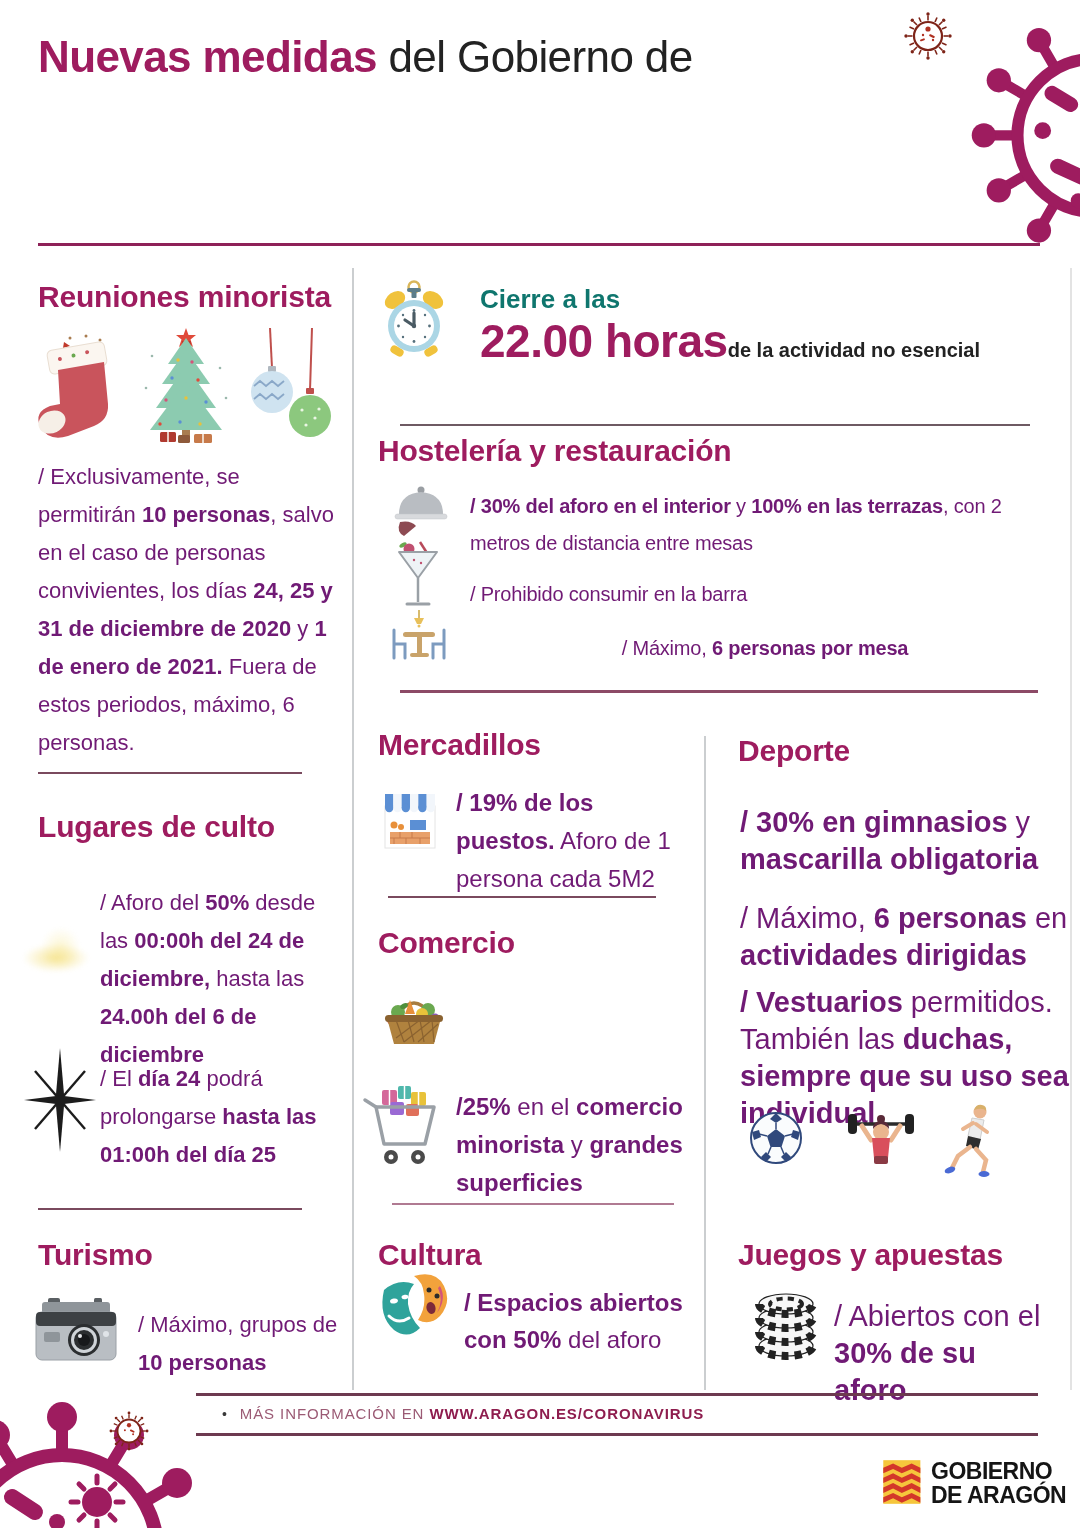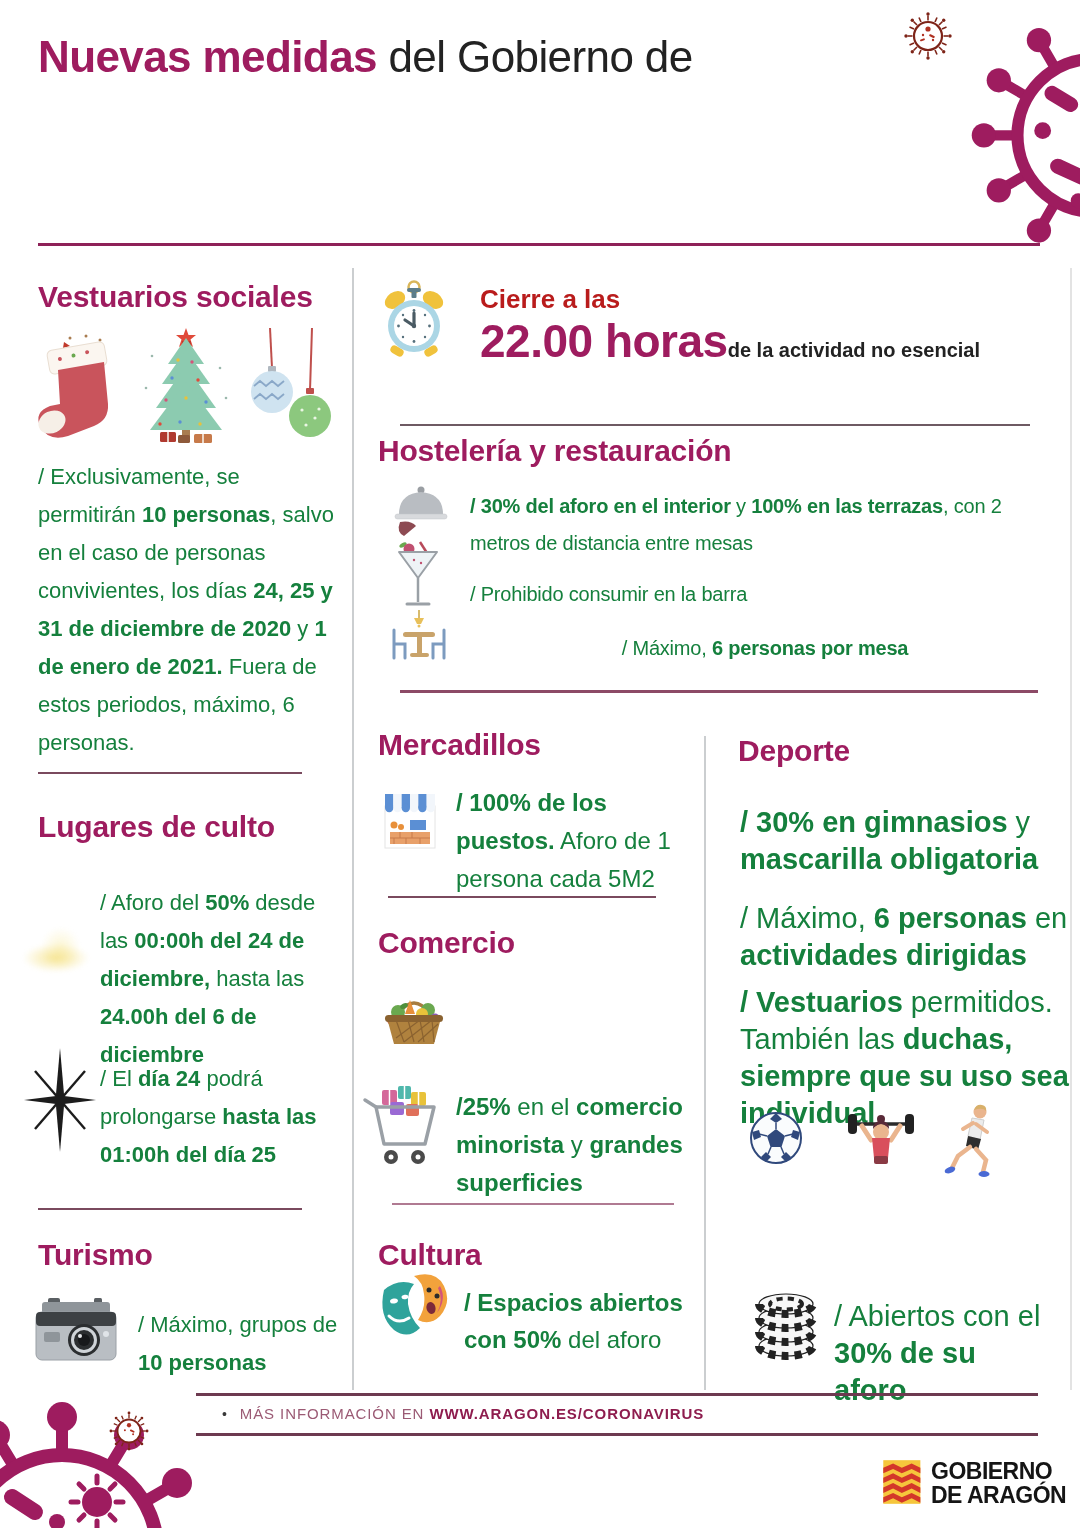--- a/index.html
+++ b/index.html
@@ -14,27 +14,27 @@
   
   .title-line{font-size:44px;line-height:54px;font-weight:400;color:#222;letter-spacing:-0.6px;white-space:nowrap;}
   .title-line .sb{color:var(--maroon);font-weight:700;}
   .alert-row{display:flex;align-items:flex-end;}
   .alert{font-size:38px;color:var(--maroon);font-weight:400;letter-spacing:-0.5px;}
   .alert-mark{font-size:22px;color:var(--maroon);vertical-align:18px;font-weight:700;}
   .order{font-size:19px;font-style:italic;font-weight:700;color:#222;margin-left:30px;padding-bottom:7px;letter-spacing:0.2px;}
   
   .sec-h{font-size:30px;font-weight:700;color:var(--maroon);letter-spacing:-0.2px;white-space:nowrap;}
   
-  .txt{color:#15803d;}
+  .txt{color:#701a75;}
   .t-left{font-size:22px;line-height:38px;}
   .t-host{font-size:20px;line-height:37px;letter-spacing:-0.2px;}
   .t-mid{font-size:24px;line-height:38px;}
   .t-dep{font-size:29px;line-height:37px;}
   
-  .cierre-prefix{font-size:26px;font-weight:700;color:#b91c1c;}
+  .cierre-prefix{font-size:26px;font-weight:700;color:#0f766e;}
   .time-row{display:flex;align-items:baseline;}
   .time-big{font-size:46px;font-weight:700;color:var(--maroon);letter-spacing:-0.5px;white-space:nowrap;}
   .time-suffix{font-size:20px;font-weight:700;color:#222;white-space:nowrap;}
   
   .hline{background:#7a4a5e;height:2px;}
   .vline{background:#cbced0;width:2px;}
   
   .foot-text{font-size:15px;letter-spacing:0.9px;white-space:nowrap;}
   .foot-bullet{color:#3a3a3a;margin-right:12px;font-size:14px;}
   .foot-label{color:#9b5a74;font-weight:400;}
@@ -146,21 +146,21 @@
         <line x1="202" y1="193" x2="197" y2="198"></line>
     </g>
   </svg>
 
   <div class="abs" style="left:38px;top:243px;width:1002px;height:3px;background:#8e2158;"></div>
 
   <div class="abs vline" style="left:352px;top:268px;height:1122px;"></div>
   <div class="abs vline" style="left:704px;top:736px;height:654px;"></div>
   <div class="abs" style="left:1070px;top:268px;width:2px;height:1122px;background:#e3e3e3;"></div>
 
-  <div class="abs sec-h" style="left:38px;top:280px;">Vestuarios sociales</div>
+  <div class="abs sec-h" style="left:38px;top:280px;">Reuniones minorista</div>
 
   <svg class="abs" style="left:30px;top:330px;" width="96" height="118" viewBox="0 0 96 118">
     <g fill="#a97c50">
         <circle cx="40" cy="8" r="1.5"></circle>
         <circle cx="56" cy="6" r="1.5"></circle>
         <circle cx="70" cy="10" r="1.5"></circle>
       </g>
     <path d="M34,12 l6,4 l-7,2 Z" fill="#c0392b"></path>
     <g transform="rotate(-10 47 28)">
       <rect x="18" y="16" width="58" height="24" rx="5" fill="#fbf6f0" stroke="#e9ded2"></rect>
@@ -351,21 +351,21 @@
     <rect x="8" y="40" width="40" height="12" fill="#e8a06a"></rect>
     <g stroke="#c77a4a" stroke-width="1">
       <line x1="8" y1="46" x2="48" y2="46"></line>
         <line x1="18" y1="40" x2="18" y2="46"></line>
         <line x1="30" y1="40" x2="30" y2="46"></line>
       <line x1="12" y1="46" x2="12" y2="52"></line>
         <line x1="24" y1="46" x2="24" y2="52"></line>
         <line x1="38" y1="46" x2="38" y2="52"></line>
     </g>
   </svg>
-  <div class="abs txt t-mid" style="left:456px;top:784px;width:240px;"><span class="sb">/ 100% de los puestos.</span><span> Aforo de 1 persona cada 5M2</span></div>
+  <div class="abs txt t-mid" style="left:456px;top:784px;width:240px;"><span class="sb">/ 19% de los puestos.</span><span> Aforo de 1 persona cada 5M2</span></div>
 
   <div class="abs hline" style="left:388px;top:896px;width:268px;"></div>
 
   <div class="abs sec-h" style="left:378px;top:926px;">Comercio</div>
 
   <svg class="abs" style="left:382px;top:984px;" width="64" height="64" viewBox="0 0 64 64">
     <path d="M16,30 Q32,8 48,30" fill="none" stroke="#a87c3e" stroke-width="3.5"></path>
     <circle cx="16" cy="28" r="7" fill="#6aa84f"></circle>
       <circle cx="46" cy="26" r="7" fill="#6aa84f"></circle>
     <ellipse cx="22" cy="22" rx="4" ry="2.5" fill="#4e8f3a" transform="rotate(-25 22 22)"></ellipse>
@@ -473,20 +473,21 @@
     </g>
     <path d="M28,34 L41,37 L38,48 L26,44 Z" fill="#2e2e2e"></path>
     <g stroke="#eab58e" stroke-width="4.5" stroke-linecap="round" fill="none">
       <polyline points="30,45 18,54 12,66"></polyline>
         <polyline points="36,47 46,58 43,70"></polyline>
     </g>
     <ellipse cx="10" cy="68" rx="5.5" ry="3" fill="#4a6ad4" transform="rotate(-20 10 68)"></ellipse>
     <ellipse cx="44" cy="72" rx="5.5" ry="3" fill="#4a6ad4"></ellipse>
   </svg>
 
+  <div class="abs sec-h" style="left:738px;top:1238px;">Juegos y apuestas</div>
 
   <svg class="abs" style="left:748px;top:1282px;" width="76" height="80" viewBox="0 0 76 80">
     <ellipse cx="38" cy="64" rx="27" ry="10" fill="#f7f7f7" stroke="#222" stroke-width="1.2"></ellipse>
     <path d="M11,64 A27,10 0 0 0 65,64" fill="none" stroke="#222" stroke-width="8" stroke-dasharray="7 6"></path>
     <ellipse cx="38" cy="50" rx="27" ry="10" fill="#f7f7f7" stroke="#222" stroke-width="1.2"></ellipse>
     <path d="M11,50 A27,10 0 0 0 65,50" fill="none" stroke="#222" stroke-width="8" stroke-dasharray="7 6"></path>
     <ellipse cx="38" cy="36" rx="27" ry="10" fill="#f7f7f7" stroke="#222" stroke-width="1.2"></ellipse>
     <path d="M11,36 A27,10 0 0 0 65,36" fill="none" stroke="#222" stroke-width="8" stroke-dasharray="7 6"></path>
     <ellipse cx="38" cy="22" rx="27" ry="10" fill="#f7f7f7" stroke="#222" stroke-width="1.2"></ellipse>
     <path d="M11,22 A27,10 0 0 0 65,22" fill="none" stroke="#222" stroke-width="8" stroke-dasharray="7 6"></path>

